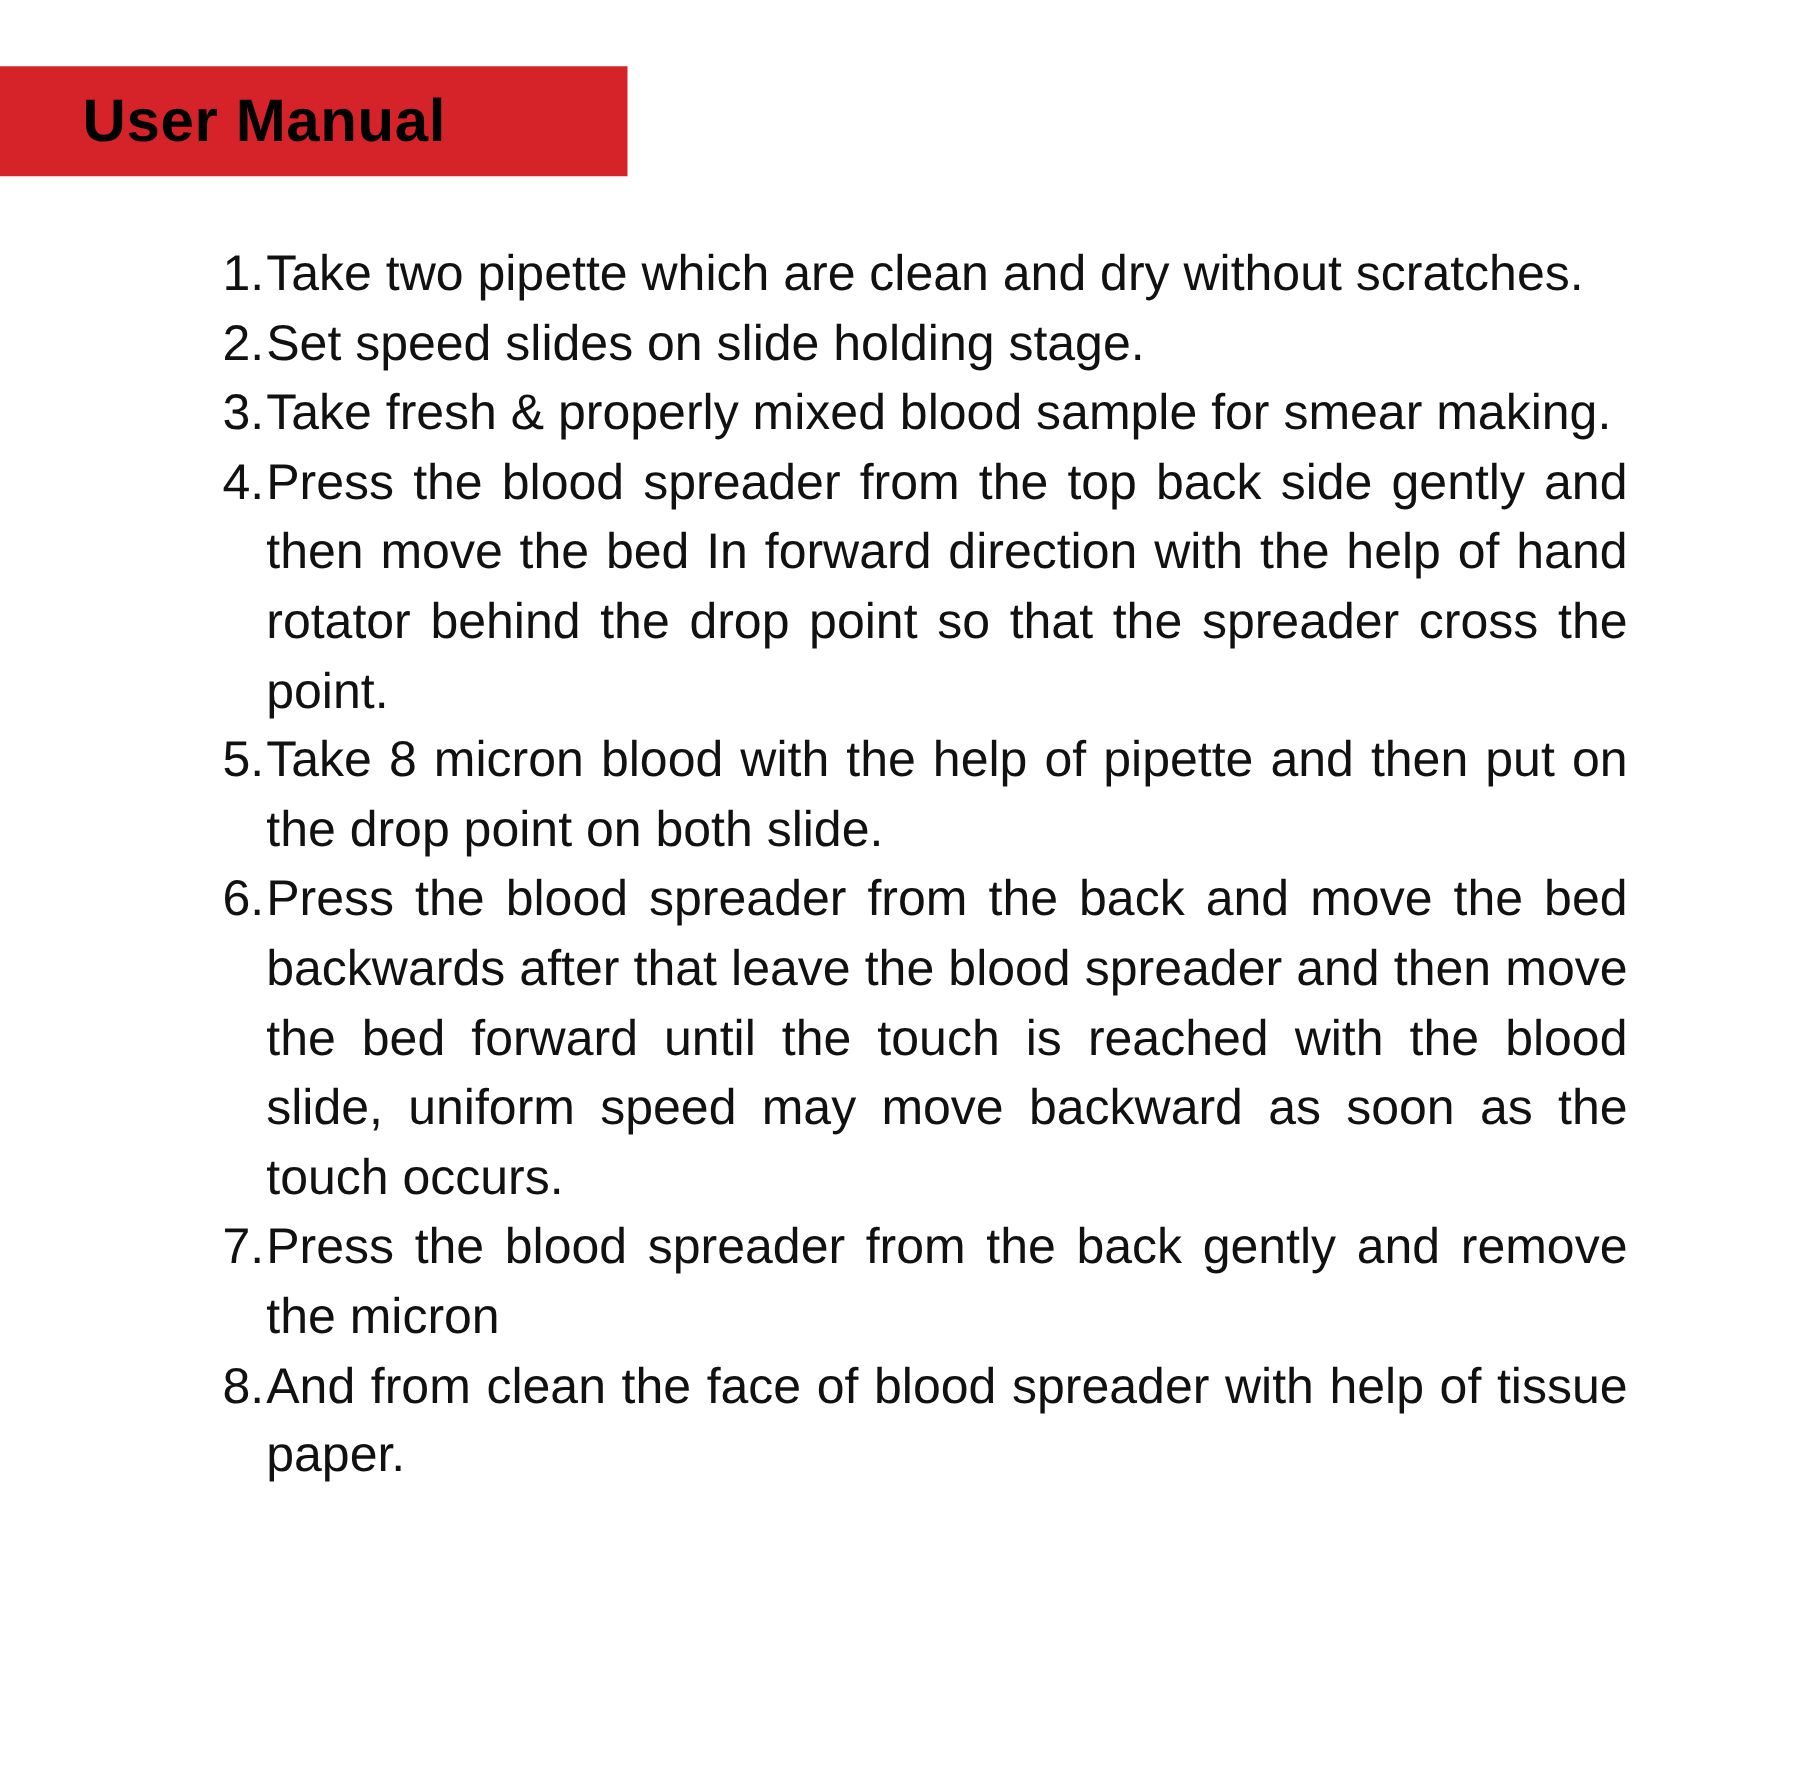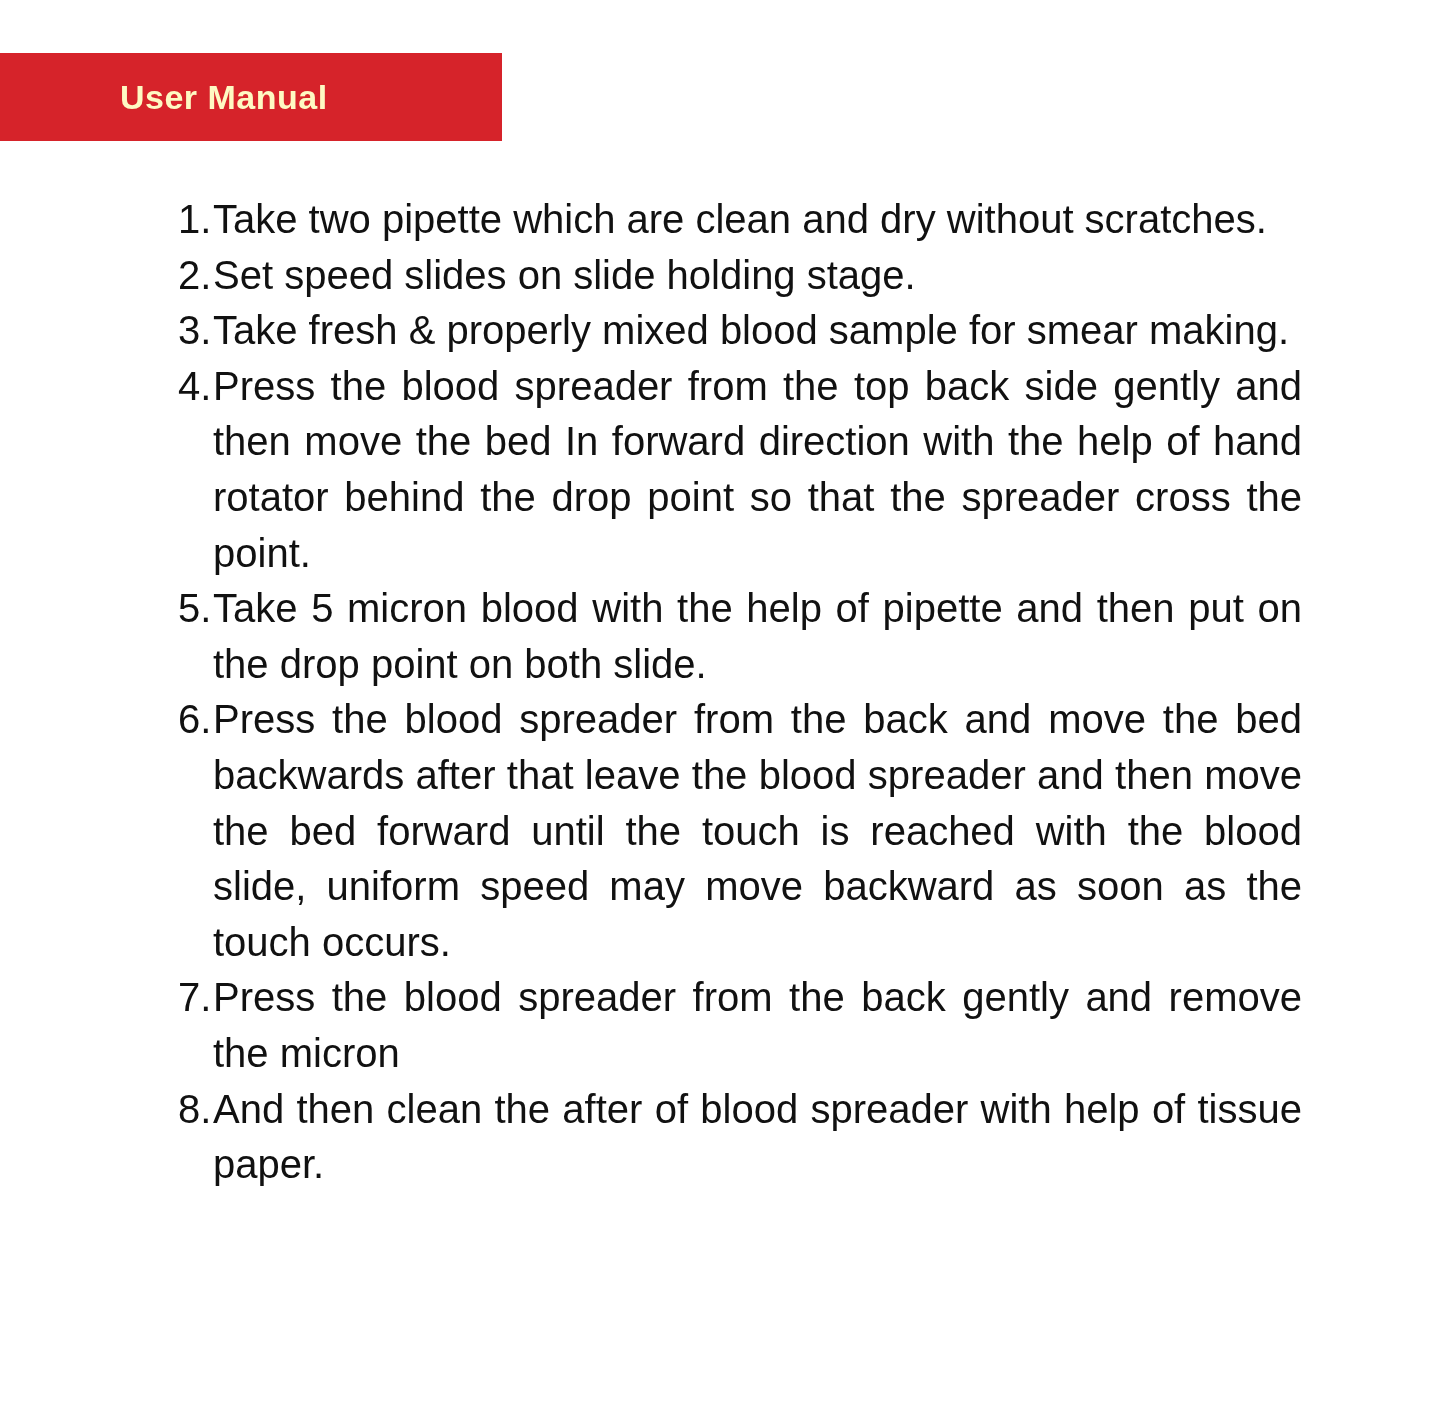--- a/index.html
+++ b/index.html
@@ -19,25 +19,25 @@
     position: absolute;
     left: 0;
     top: 53px;
     width: 502px;
     height: 88px;
     background: #d6232a;
     display: flex;
     align-items: center;
   }
   .banner-title {
-    color: #fef9c3;
-    font-size: 34px;
+    color: #000000;
+    font-size: 48px;
     font-weight: 700;
     letter-spacing: 0.5px;
-    padding-left: 120px;
+    padding-left: 66px;
     white-space: nowrap;
   }
   .instruction-list {
     position: absolute;
     left: 178px;
     top: 192px;
     width: 1124px;
     list-style: none;
     margin: 0;
     padding: 0;
@@ -80,28 +80,28 @@
       <li class="instruction-item">
         <span class="instruction-number">3.</span>
         <span class="instruction-text">Take fresh &amp; properly mixed blood sample for smear making.</span>
       </li>
       <li class="instruction-item">
         <span class="instruction-number">4.</span>
         <span class="instruction-text">Press the blood spreader from the top back side gently and then move the bed In forward direction with the help of hand rotator behind the drop point so that the spreader cross the point.</span>
       </li>
       <li class="instruction-item">
         <span class="instruction-number">5.</span>
-        <span class="instruction-text">Take 5 micron blood with the help of pipette and then put on the drop point on both slide.</span>
+        <span class="instruction-text">Take 8 micron blood with the help of pipette and then put on the drop point on both slide.</span>
       </li>
       <li class="instruction-item">
         <span class="instruction-number">6.</span>
         <span class="instruction-text">Press the blood spreader from the back and move the bed backwards after that leave the blood spreader and then move the bed forward until the touch is reached with the blood slide, uniform speed may move backward as soon as the touch occurs.</span>
       </li>
       <li class="instruction-item">
         <span class="instruction-number">7.</span>
         <span class="instruction-text">Press the blood spreader from the back gently and remove the micron</span>
       </li>
       <li class="instruction-item">
         <span class="instruction-number">8.</span>
-        <span class="instruction-text">And then clean the after of blood spreader with help of tissue paper.</span>
+        <span class="instruction-text">And from clean the face of blood spreader with help of tissue paper.</span>
       </li>
     </ol>
 </div>
 
 </body></html>

